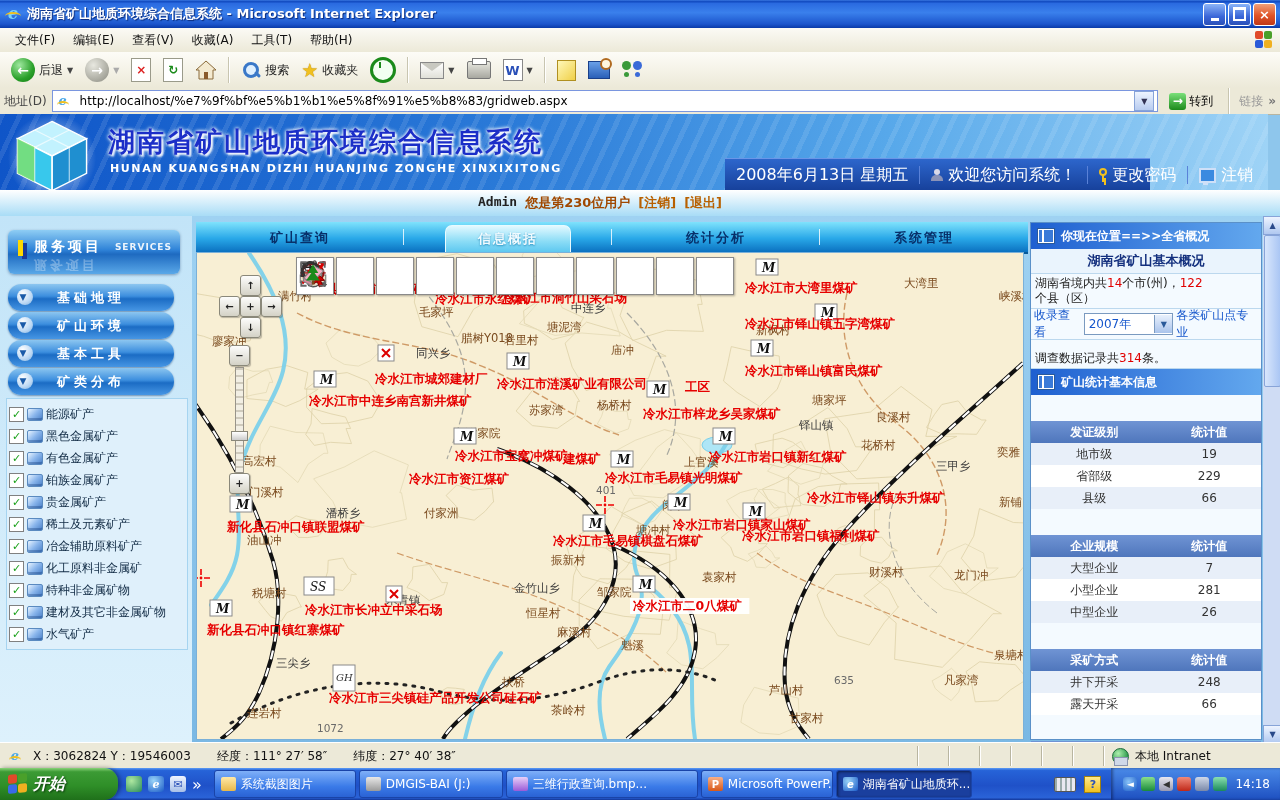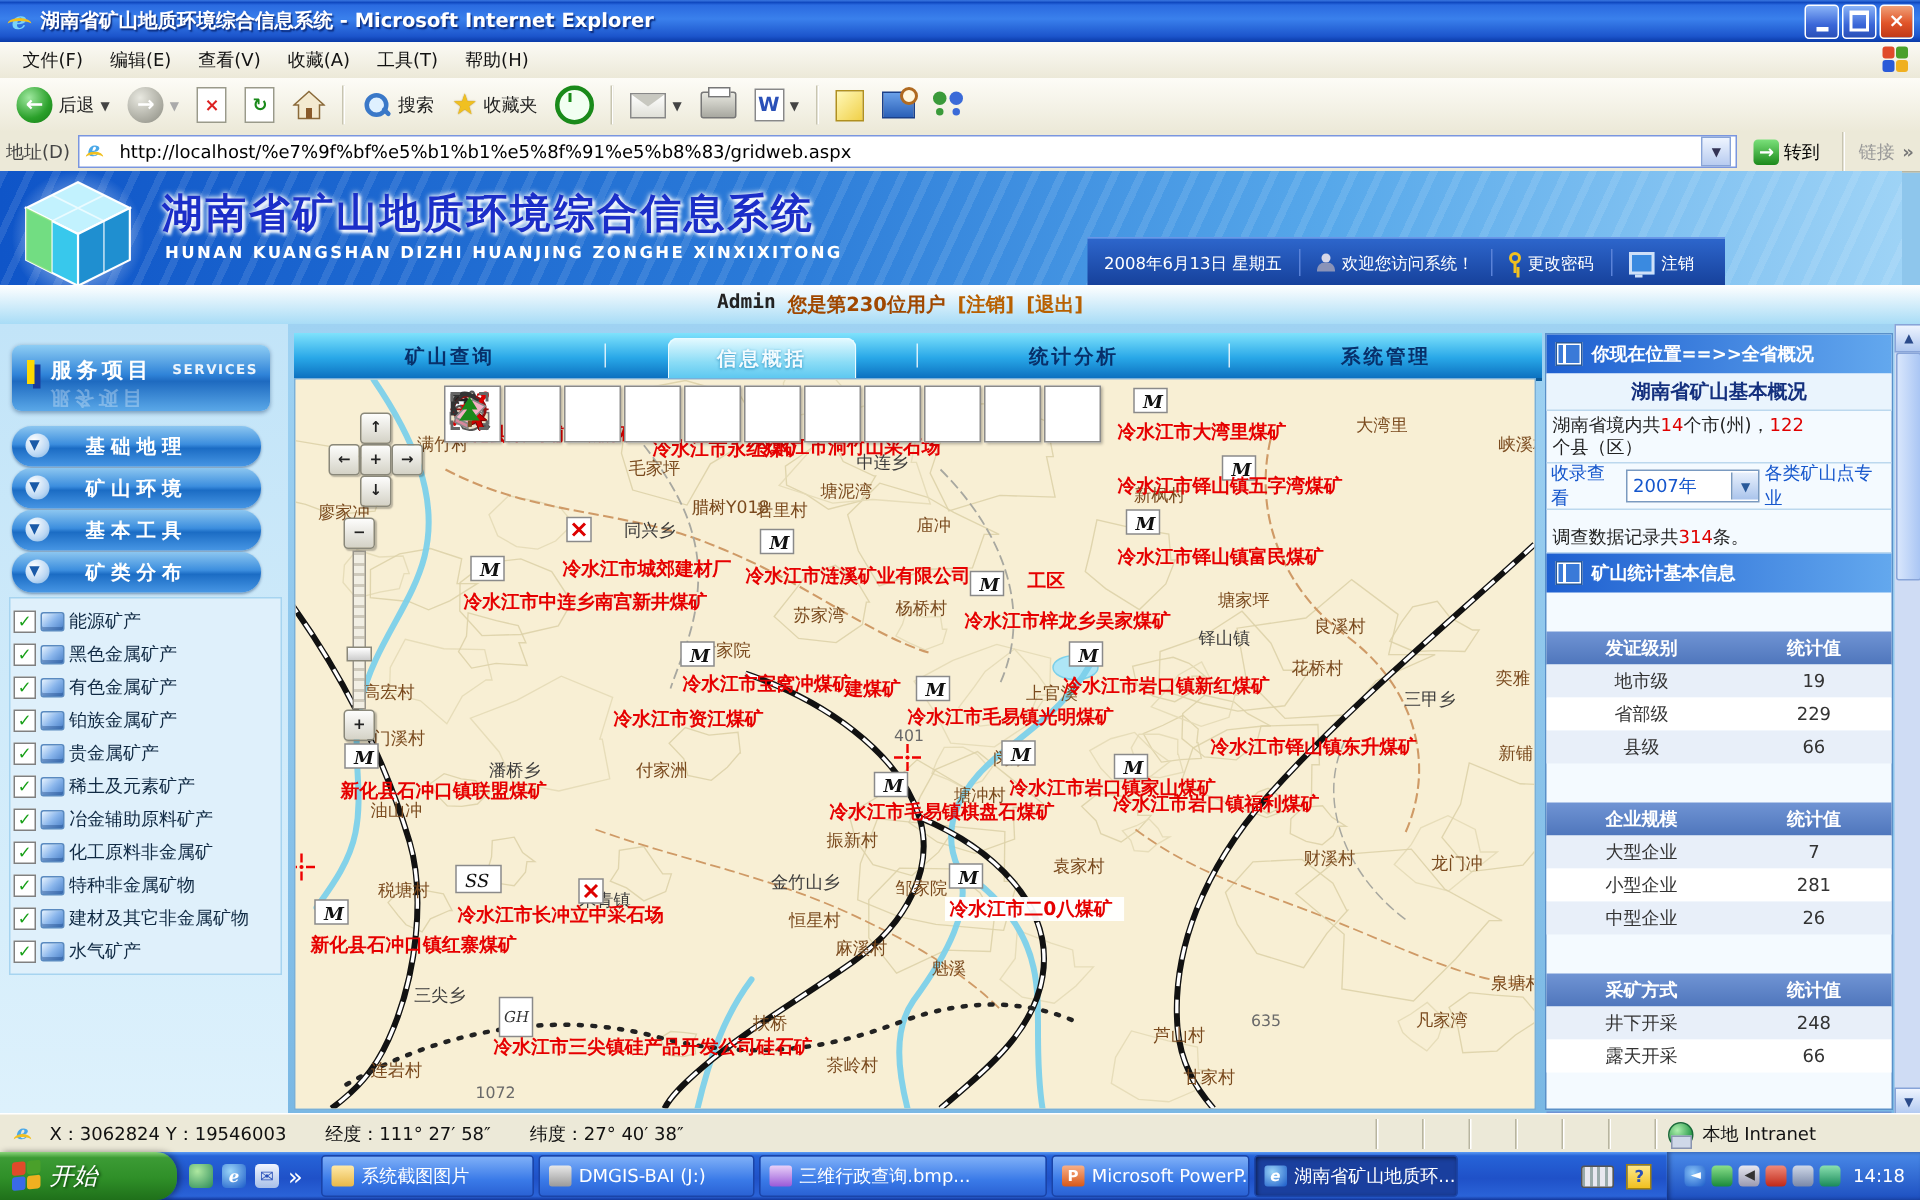--- a/index.html
+++ b/index.html
@@ -65,21 +65,21 @@
   .linkslabel{color:#999;}
   
   .banner{position:absolute;top:114px;left:0;right:12px;height:76px;overflow:hidden;
     background:linear-gradient(90deg,#0f55c8 0%,#2a7ad8 40%,#57a8ea 70%,#9ed3f6 100%);}
   .banner .stripes{position:absolute;inset:0;background:repeating-linear-gradient(115deg,rgba(255,255,255,.10) 0 5px,rgba(255,255,255,0) 5px 16px);}
   .btitle{position:absolute;left:108px;top:10px;font-size:27px;font-weight:bold;color:#1b2ec8;letter-spacing:2px;
     text-shadow:0 0 3px #fff,0 0 4px #fff,2px 2px 2px rgba(255,255,255,.9);}
   .bsub{position:absolute;left:110px;top:48px;font-size:11px;font-weight:bold;color:#fff;letter-spacing:1.6px;}
   .logo{position:absolute;left:4px;top:-6px;}
   .datebar{position:absolute;left:725px;top:44px;width:425px;height:32px;background:linear-gradient(180deg,#2d66cc,#16409a);
-    border-top:1px solid #6a96e8;display:flex;align-items:center;color:#fff;font-size:11px;}
+    border-top:1px solid #6a96e8;display:flex;align-items:center;color:#fff;font-size:16px;}
   .dseg{display:flex;align-items:center;gap:5px;padding:0 11px;height:18px;border-right:1px solid #5a82d8;white-space:nowrap;}
   .dseg:last-child{border-right:none;}
   .keyic{width:8px;height:14px;position:relative;}
   .keyic::before{content:"";position:absolute;top:0;left:0;width:8px;height:8px;border:2px solid #f0c020;border-radius:50%;box-sizing:border-box;}
   .keyic::after{content:"";position:absolute;top:7px;left:3px;width:2px;height:7px;background:#f0c020;box-shadow:2px 3px 0 -0px #f0c020;}
   .personic{width:12px;height:12px;position:relative;}
   .personic::before{content:"";position:absolute;left:3px;top:0;width:6px;height:6px;border-radius:50%;background:#d8d8e8;}
   .personic::after{content:"";position:absolute;left:0;top:6px;width:12px;height:6px;border-radius:5px 5px 0 0;background:#8a93b8;}
   .monic{width:13px;height:11px;border:2px solid #cfe0f8;background:#3a8ae0;position:relative;}
   .monic::after{content:"";position:absolute;left:2px;bottom:-4px;width:5px;height:2px;background:#cfe0f8;}
@@ -168,21 +168,21 @@
   .spane{display:flex;align-items:center;gap:6px;padding:0 8px;height:20px;}
   .spane.small{width:14px;border-left:1px solid #b8b5a0;box-shadow:inset 1px 0 0 #fff;}
   .spane.zone{border-left:1px solid #b8b5a0;box-shadow:inset 1px 0 0 #fff;width:160px;}
   .globeic{width:15px;height:15px;border-radius:50%;background:radial-gradient(circle at 35% 30%,#aef0ae,#2a9a4a 70%);border:1px solid #1a6a3a;position:relative;}
   .globeic::after{content:"";position:absolute;left:1px;bottom:-2px;width:12px;height:7px;background:#cfd8e8;border:1px solid #8a95b0;}
   
   .taskbar{position:absolute;top:768px;left:0;right:0;height:32px;
     background:linear-gradient(180deg,#5c9cf5 0%,#2663d8 8%,#1f51c8 55%,#2a63d8 92%,#12369a 100%);display:flex;align-items:center;}
   .startbtn{width:96px;height:32px;border-radius:0 14px 14px 0;display:flex;align-items:center;gap:5px;padding:0 14px 0 8px;
     background:linear-gradient(180deg,#8ad47a 0%,#3c9b35 12%,#2f8f28 55%,#1f701a 100%);box-shadow:2px 0 4px rgba(0,0,0,.4);
-    color:#fff;font-size:16px;font-weight:normal;font-style:italic;text-shadow:1px 1px 2px #0a3a0a;}
+    color:#fff;font-size:16px;font-weight:bold;font-style:italic;text-shadow:1px 1px 2px #0a3a0a;}
   .flag{width:20px;height:20px;position:relative;transform:skewY(-6deg);}
   .flag i{position:absolute;width:9px;height:9px;border-radius:2px;}
   .quick{display:flex;align-items:center;gap:6px;padding:0 8px;color:#fff;}
   .qic{width:16px;height:16px;border-radius:3px;display:flex;align-items:center;justify-content:center;font-size:11px;font-weight:bold;color:#fff;}
   .tasks{display:flex;align-items:center;gap:3px;margin-left:4px;}
   .taskbtn{height:26px;border-radius:3px;border:1px solid #1a44a8;display:flex;align-items:center;gap:5px;padding:0 6px;
     background:linear-gradient(180deg,#7fb0f8,#3a7ae8 60%,#2a62d4);color:#fff;font-size:12px;white-space:nowrap;overflow:hidden;}
   .taskbtn.active{background:#1a3f9e;box-shadow:inset 1px 1px 3px rgba(0,0,0,.5);}
   .tic{width:15px;height:14px;border-radius:2px;flex:none;display:flex;align-items:center;justify-content:center;font-size:10px;font-weight:bold;}
   .tbspacer{flex:1;}

